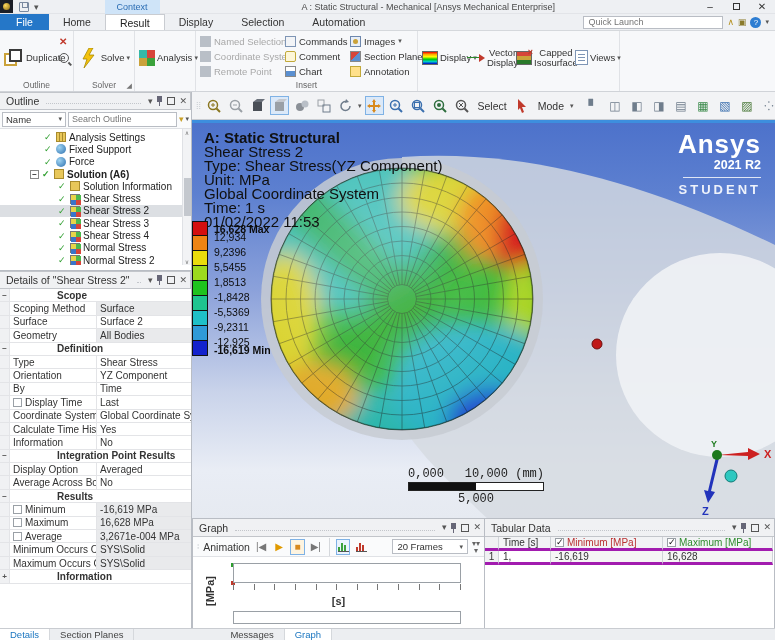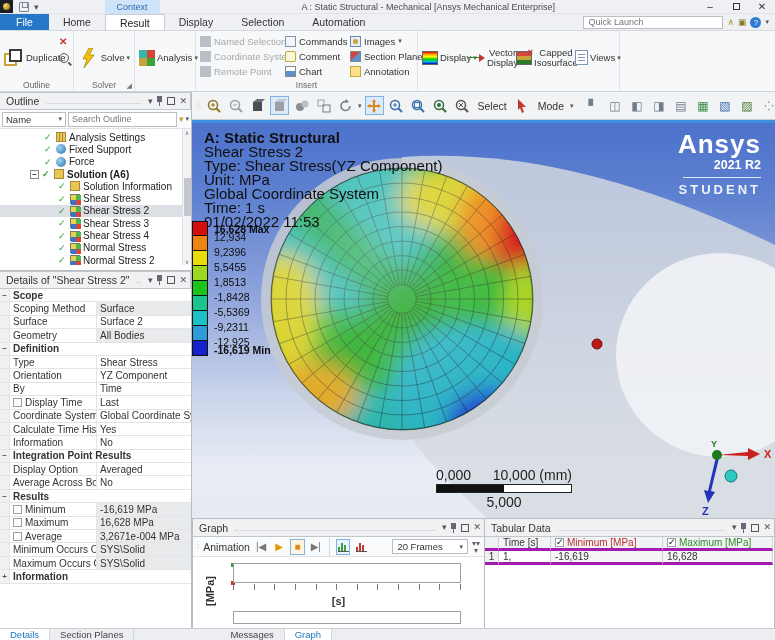--- a/index.html
+++ b/index.html
@@ -108,40 +108,40 @@
   #tree-thumb { width:7px; height:38px; background:#c4c8ce; margin-top:42px; }
 
   #details-panel { left:0; top:270px; width:192px; height:358px; background:#fff; border-right:1px solid #b9bdc4; border-top:1px solid #b9bdc4;}
   #dgrid { font-size:10px; }
   .drow { display:flex; height:13.4px; border-bottom:1px solid #e3e4e7; align-items:stretch; }
   .drow .gut { width:10px; background:#f0f1f3; border-right:1px solid #e3e4e7; flex:none; display:flex; align-items:center; justify-content:center; font-size:8px; color:#555;}
   .drow .lbl { width:86px; flex:none; padding:1px 3px; display:flex; align-items:center; gap:3px; overflow:hidden; white-space:nowrap;}
   .drow .val { flex:1; border-left:1px solid #e3e4e7; padding:1px 3px; display:flex; align-items:center; overflow:hidden; white-space:nowrap;}
   .drow .val.dim { background:#e9eaec; }
   .drow.hdr { font-weight:bold; }
-  .drow.hdr .lbl { width:auto; flex:1; }
+  .drow.hdr .lbl { width:auto; flex:1;margin-left:44px; }
   .cbx { width:9px; height:9px; border:1px solid #9aa0a6; background:#fff; flex:none; }
 
   
   #viewport { left:192px; top:120px; width:583px; height:398px; border-top:3px solid #3d8ede;
      background:linear-gradient(180deg,#4d72cb 0%,#5d80d0 18%,#8ba1da 42%,#c9d3ea 68%,#e9edf5 88%,#e6eaf1 100%); overflow:hidden; }
   #vp-annot { left:12px; top:8px; font-size:15px; color:#101010; line-height:14px; }
   #vp-annot .l0 { font-weight:bold; }
   #legend { left:0; top:98px; }
   .legrow { display:flex; align-items:center; height:15px; }
   .legswatch { width:16px; height:15px; border-left:1px solid #111; border-right:1px solid #111; border-bottom:1px solid #111; flex:none;}
   .legrow:first-child .legswatch { border-top:1px solid #111; }
   .leglabel { margin-left:6px; font-size:10.5px; color:#0d0d0d; transform:translateY(-7px); white-space:nowrap;}
   .leglabel.strong { font-weight:bold; }
   #ansys-logo { right:14px; top:8px; text-align:right; color:#fff; }
   #ansys-logo .brand { font-size:26px; font-weight:bold; letter-spacing:1px; line-height:26px;}
   #ansys-logo .rel { font-size:12.5px; font-weight:bold; margin-top:1px; }
   #ansys-logo .rule { height:1px; background:#dfe6f5; width:78px; margin:5px 0 4px auto; }
   #ansys-logo .ed { font-size:13px; font-weight:bold; letter-spacing:3px; color:#eef2fb;}
-  #ruler { left:244px; top:344px; width:136px; font-size:14px; color:#222; }
+  #ruler { left:216px; top:344px; width:136px; font-size:12px; color:#222;font-family:Liberation Mono, monospace; }
   #ruler-top { display:flex; justify-content:space-between; white-space:nowrap;}
   #ruler-bar { margin-top:1px; height:9px; border:1px solid #222; display:flex; background:#fff;}
   #ruler-bar .half { width:50%; } #ruler-bar .half.black { background:#111; }
   #ruler-mid { text-align:center; margin-top:1px; }
 
   
   #graph-panel { left:192px; top:518px; width:293px; height:110px; background:#fff; border:1px solid #b9bdc4; border-bottom:none;}
   #graph-toolbar { height:20px; display:flex; align-items:center; gap:4px; padding:0 4px; border-bottom:1px solid #e0e2e6; background:#fafbfc; font-size:10.5px;}
   .gbtn { display:flex; align-items:center; justify-content:center; width:16px; height:16px; font-size:10px; color:#777;}
   .gbtn.play { color:#e09a00; }

